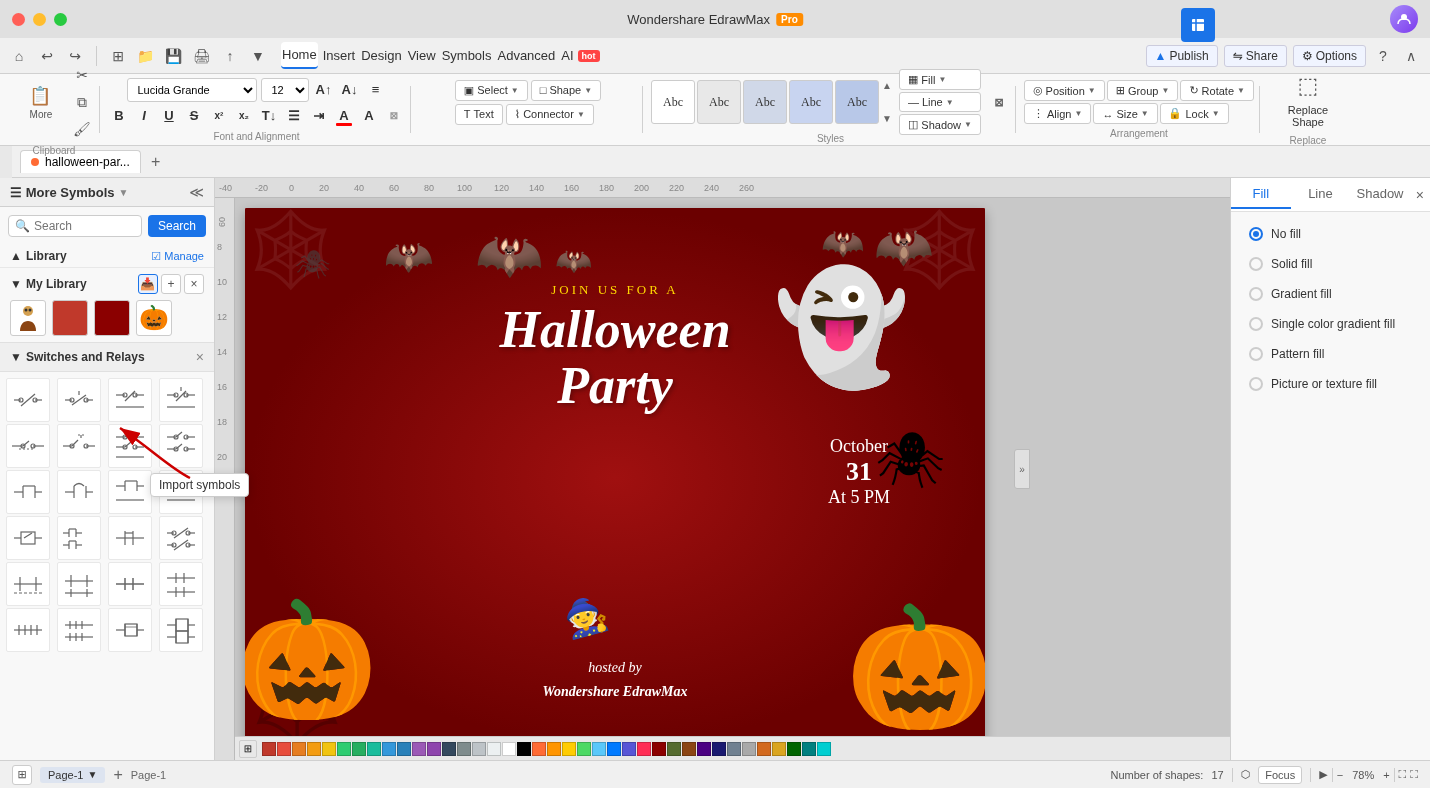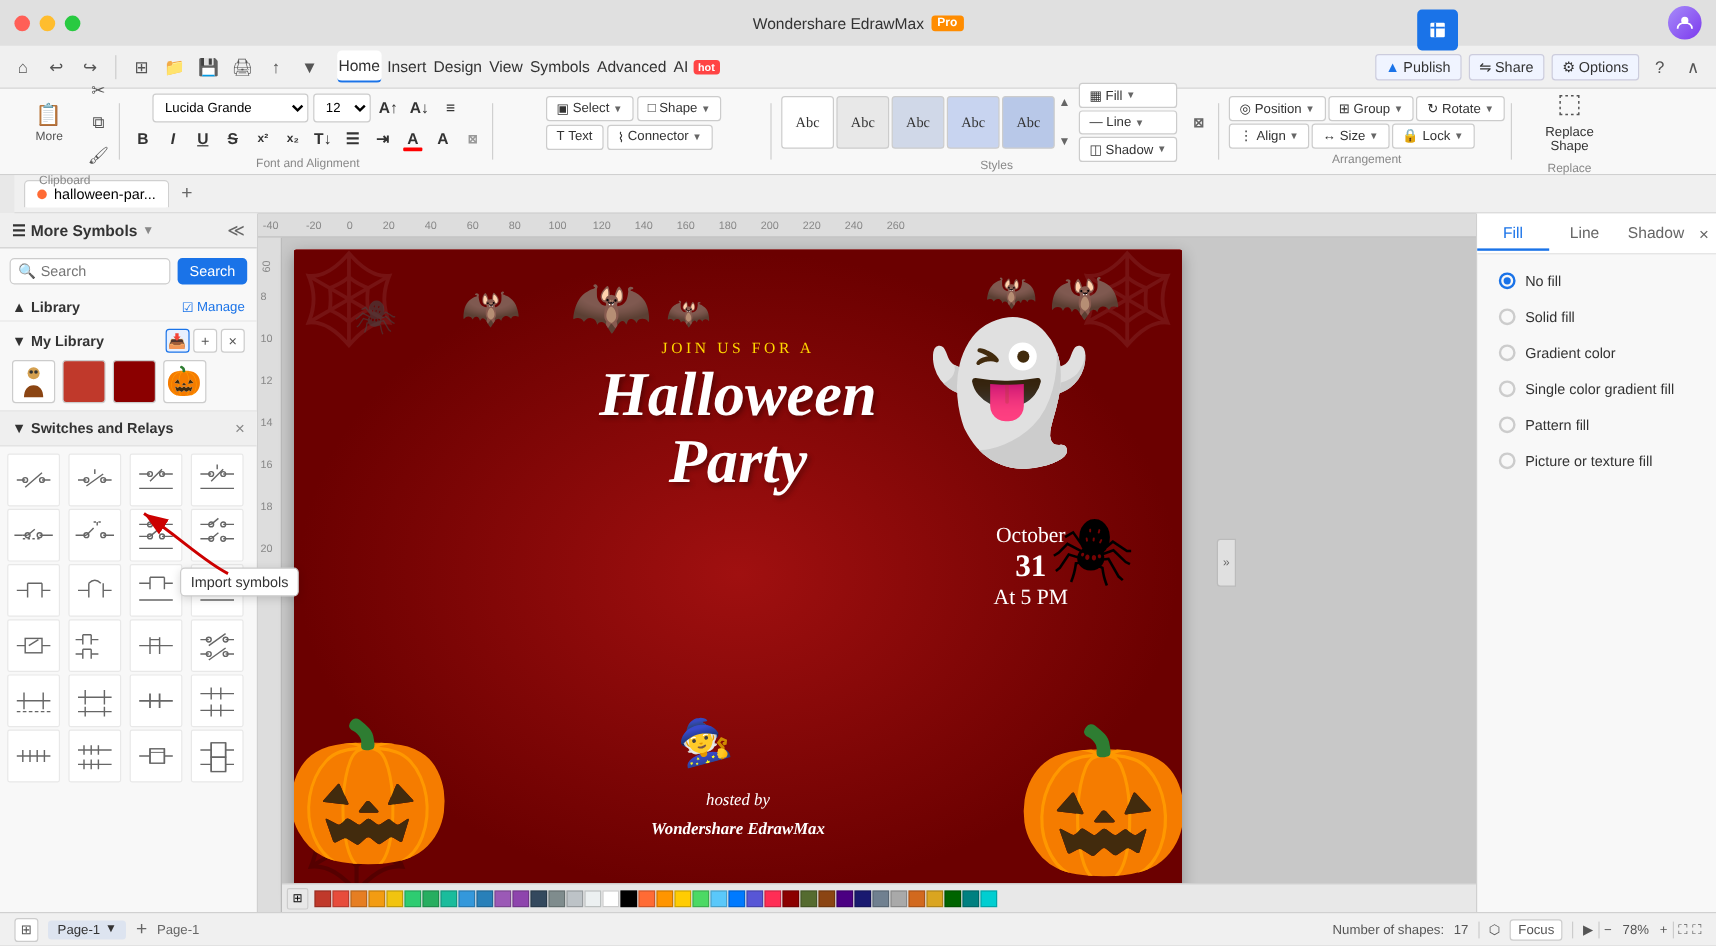--- a/index.html
+++ b/index.html
@@ -1222,21 +1222,21 @@
       <div class="fill-option">
         <div class="fill-radio selected"></div>
         <span>No fill</span>
       </div>
       <div class="fill-option">
         <div class="fill-radio"></div>
         <span>Solid fill</span>
       </div>
       <div class="fill-option">
         <div class="fill-radio"></div>
-        <span>Gradient color</span>
+        <span>Gradient fill</span>
       </div>
       <div class="fill-option">
         <div class="fill-radio"></div>
         <span>Single color gradient fill</span>
       </div>
       <div class="fill-option">
         <div class="fill-radio"></div>
         <span>Pattern fill</span>
       </div>
       <div class="fill-option">

